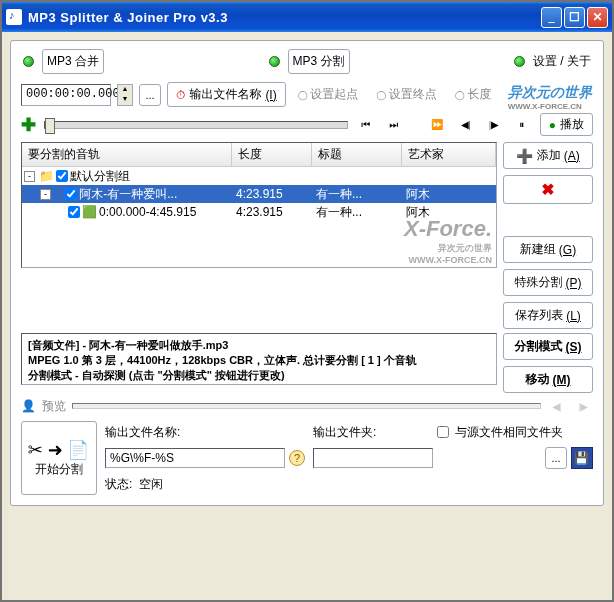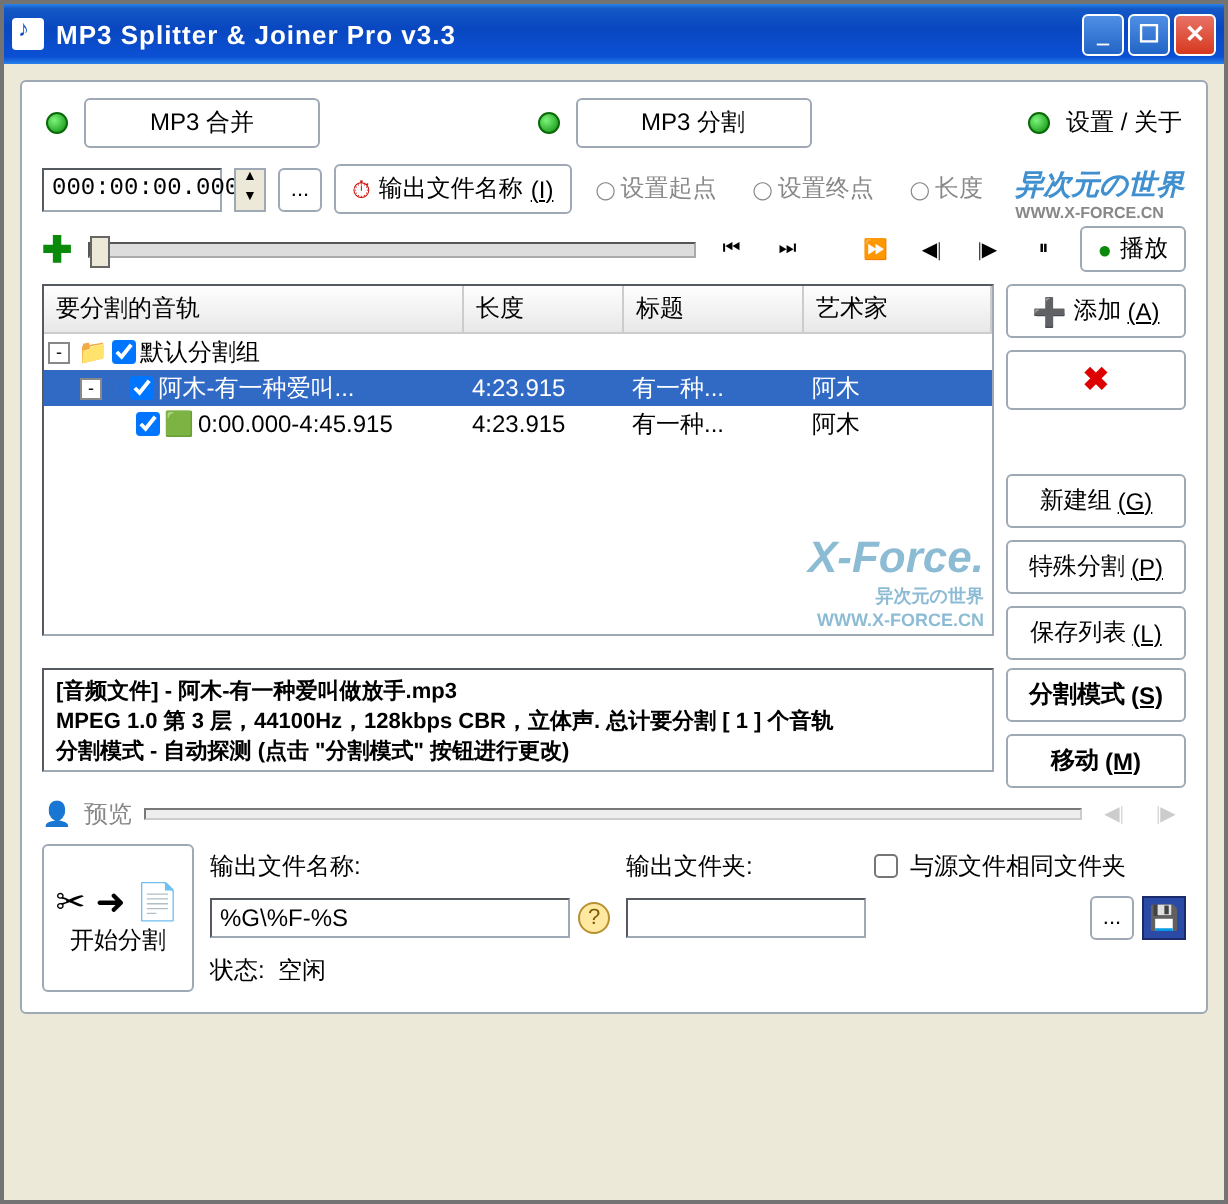--- a/index.html
+++ b/index.html
@@ -10,21 +10,21 @@
 .titlebar .icon::after { content: "♪"; color: #0a4fc5; font-size: 11px; position: absolute; left: 3px; top: 0; }
 .titlebar .title { flex: 1; font-size: 13px; letter-spacing: 0.5px; }
 .titlebar .winbtns { display: flex; gap: 2px; }
 .winbtn { width: 21px; height: 21px; border: 1px solid #fff; border-radius: 3px; display: flex; align-items: center; justify-content: center; font: bold 12px Tahoma; color: #fff; cursor: pointer; }
 .winbtn.min, .winbtn.max { background: linear-gradient(to bottom, #4f8fe5, #2265c6); }
 .winbtn.close { background: linear-gradient(to bottom, #e87267, #d6391e); }
 
 .panel { margin: 8px; background: #fff; border: 1px solid #9fa8b5; border-radius: 3px; }
 
 .tabs { display: flex; align-items: center; padding: 8px 12px 4px; gap: 8px; }
-.tab-btn { display: flex; align-items: center; gap: 6px; border: 1px solid #9fa8b5; border-radius: 3px; padding: 3px 32px; background: #fff; font-size: 12px; cursor: pointer; }
+.tab-btn { display: flex; align-items: center; gap: 6px; border: 1px solid #9fa8b5; border-radius: 3px; padding: 3px 4px; background: #fff; font-size: 12px; cursor: pointer; }
 .tab-btn.active { font-weight: normal; }
 .led { width: 11px; height: 11px; border-radius: 50%; background: radial-gradient(circle at 35% 35%, #7bf57b, #0a8a0a); border: 1px solid #0a6a0a; }
 .spacer { flex: 1; }
 .settings { display: flex; align-items: center; gap: 6px; font-size: 12px; cursor: pointer; }
 
 .row { display: flex; align-items: center; padding: 4px 10px; gap: 6px; font-size: 12px; }
 .timebox { width: 90px; height: 22px; border: 1px inset #9fa8b5; background: #fff; padding: 2px 4px; font-family: "Courier New"; font-size: 12px; }
 .updown { width: 16px; height: 22px; display: flex; flex-direction: column; border: 1px solid #9fa8b5; }
 .updown div { flex: 1; font-size: 7px; text-align: center; cursor: pointer; background: #ece9d8; }
 .smbtn { width: 22px; height: 22px; border: 1px solid #9fa8b5; background: #fff; border-radius: 3px; cursor: pointer; font-size: 11px; display:flex; align-items:center; justify-content:center; }
@@ -35,35 +35,35 @@
 
 .slider-row { display: flex; align-items: center; padding: 2px 10px; gap: 8px; }
 .plus { color: #0a8a0a; font-size: 18px; font-weight: bold; cursor: pointer; }
 .slider { flex: 1; height: 8px; background: #ddd; border: 1px inset #aaa; position: relative; }
 .slider .thumb { position: absolute; left: 0; top: -4px; width: 10px; height: 16px; background: #ece9d8; border: 1px solid #666; }
 .pbtn { width: 20px; height: 18px; display: flex; align-items: center; justify-content: center; font-size: 10px; cursor: pointer; font-family: "Segoe UI Symbol"; }
 .play-big { border: 1px solid #9fa8b5; border-radius: 3px; padding: 2px 8px; display: flex; align-items: center; gap: 4px; font-size: 12px; cursor: pointer; }
 .play-big .led2 { color: #0a8a0a; }
 
 .tree-area { display: flex; margin: 4px 10px; gap: 6px; }
-.tree { flex: 1; border: 1px inset #9fa8b5; background: #fff; height: 176px; overflow: hidden; position: relative; }
+.tree { flex: 1; border: 1px inset #9fa8b5; background: #fff; height: 126px; overflow: hidden; position: relative; }
 .tree-header { display: flex; background: linear-gradient(#fefefe, #e8e8e8); border-bottom: 1px solid #ccc; font-size: 12px; }
 .tree-header div { padding: 3px 6px; border-right: 1px solid #ccc; }
 .th-track { width: 210px; } .th-len { width: 80px; } .th-title { width: 90px; } .th-art { flex: 1; }
 .tree-body { font-size: 12px; }
 .tree-row { display: flex; align-items: center; height: 18px; }
 .tree-row.sel { background: #316ac5; color: #fff; }
 .cell-track { width: 210px; display: flex; align-items: center; gap: 2px; }
 .cell-len { width: 80px; padding-left: 4px; }
 .cell-title { width: 90px; padding-left: 4px; }
 .cell-art { flex: 1; padding-left: 4px; }
 .exp { width: 11px; height: 11px; border: 1px solid #888; font-size: 9px; line-height: 9px; text-align: center; margin: 0 2px; cursor: pointer; }
 .chk { width: 12px; height: 12px; }
 .note-icon { color: #2a6fd4; font-size: 11px; }
-.watermark { position: absolute; right: 4px; bottom: 2px; font-size: 22px; font-weight: bold; color: #0369a1; opacity: 0.45; font-style: italic; pointer-events: none; text-align: right; }
+.watermark { position: absolute; right: 4px; bottom: 2px; font-size: 22px; font-weight: bold; color: #404040; opacity: 0.45; font-style: italic; pointer-events: none; text-align: right; }
 .watermark small { display: block; font-size: 9px; font-style: normal; }
 
 .side-btns { width: 90px; display: flex; flex-direction: column; gap: 6px; }
 .sbtn { border: 1px solid #9fa8b5; border-radius: 3px; background: #fff; padding: 4px 2px; font-size: 12px; text-align: center; cursor: pointer; display:flex; align-items:center; justify-content:center; gap:3px; }
 .sbtn .del { color: #d00; font-size: 16px; font-weight: bold; }
 .sbtn .add { color: #0a8a0a; font-size: 14px; }
 
 .info-row { display: flex; margin: 4px 10px; gap: 6px; font-weight: bold; }
 .infobox { flex: 1; border: 1px inset #9fa8b5; background: #fff; padding: 4px 6px; font-size: 11px; font-family: SimSun, monospace; line-height: 1.35; height: 52px; overflow: hidden; }
 

